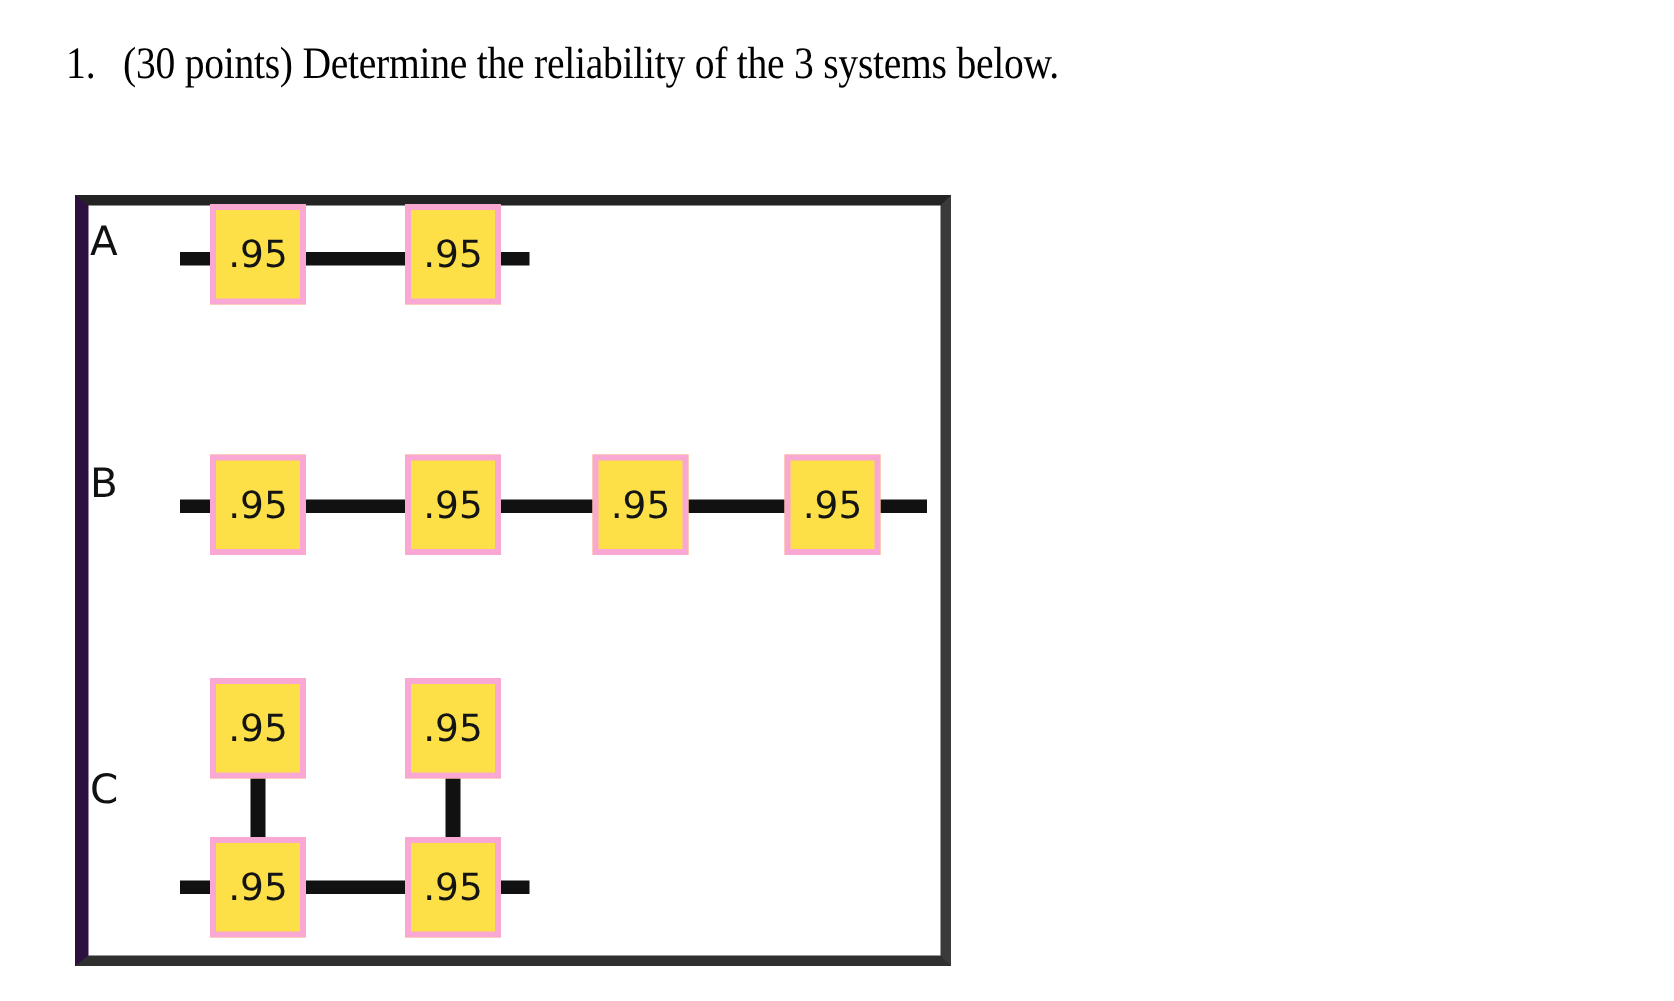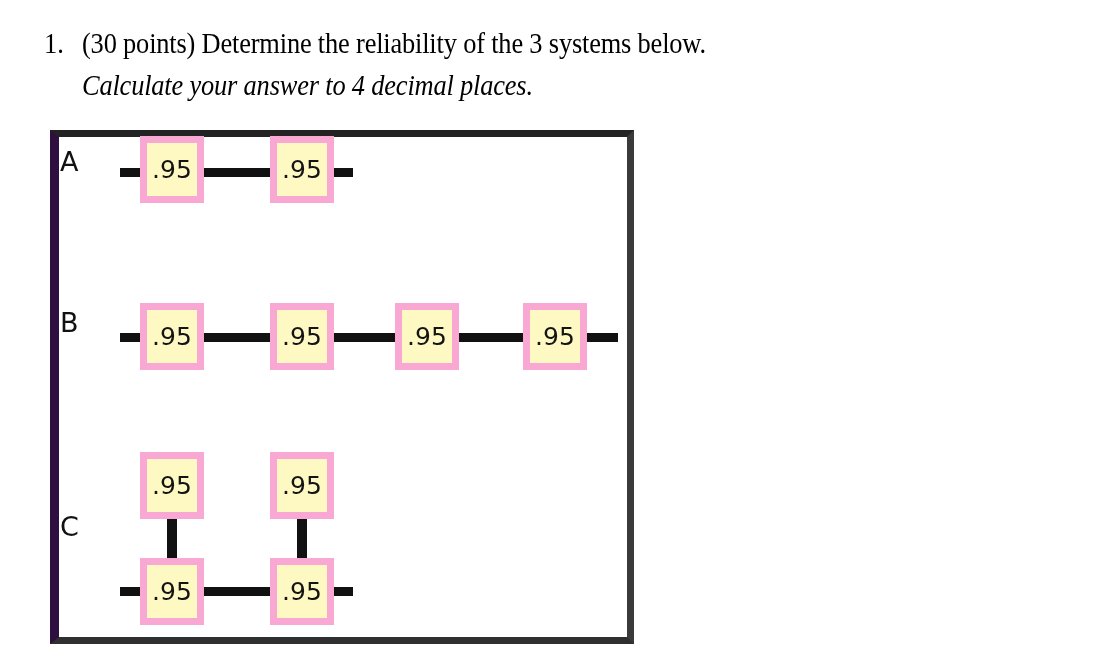--- a/index.html
+++ b/index.html
@@ -82,22 +82,22 @@
     line-height: 27px;
     color: #111111;
     letter-spacing: 0px;
   }
 
   
   .comp-box {
     position: absolute;
     width: 64px;
     height: 67px;
-    background: #fef9c3;
-    border: 7px solid #f9a8d4;
+    background: #fde047;
+    border: 4px solid #f9a8d4;
     box-sizing: border-box;
     z-index: 3;
   }
   .comp-box .comp-val {
     position: absolute;
     left: 0;
     right: 0;
     bottom: 7px;
     text-align: center;
     font-family: "DejaVu Sans", sans-serif;
@@ -129,23 +129,20 @@
   }
 </style>
 </head>
 <body>
 
 <div id="question">
   <div class="q-row">
     <span class="q-number">1.</span>
     <span class="q-line">(30 points) Determine the reliability of the 3 systems below.</span>
   </div>
-  <div id="q-line2-wrap">
-    <span class="q-line q-italic">Calculate your answer to 4 decimal places.</span>
-  </div>
 </div>
 
 <div id="diagram-frame"></div>
 
 <div id="diagram-inner">
 
   <span class="row-label" style="left:1px; top:11px;">A</span>
 
   <div class="wire-h" style="left:61px; top:31px; width:22px;"></div>
 

